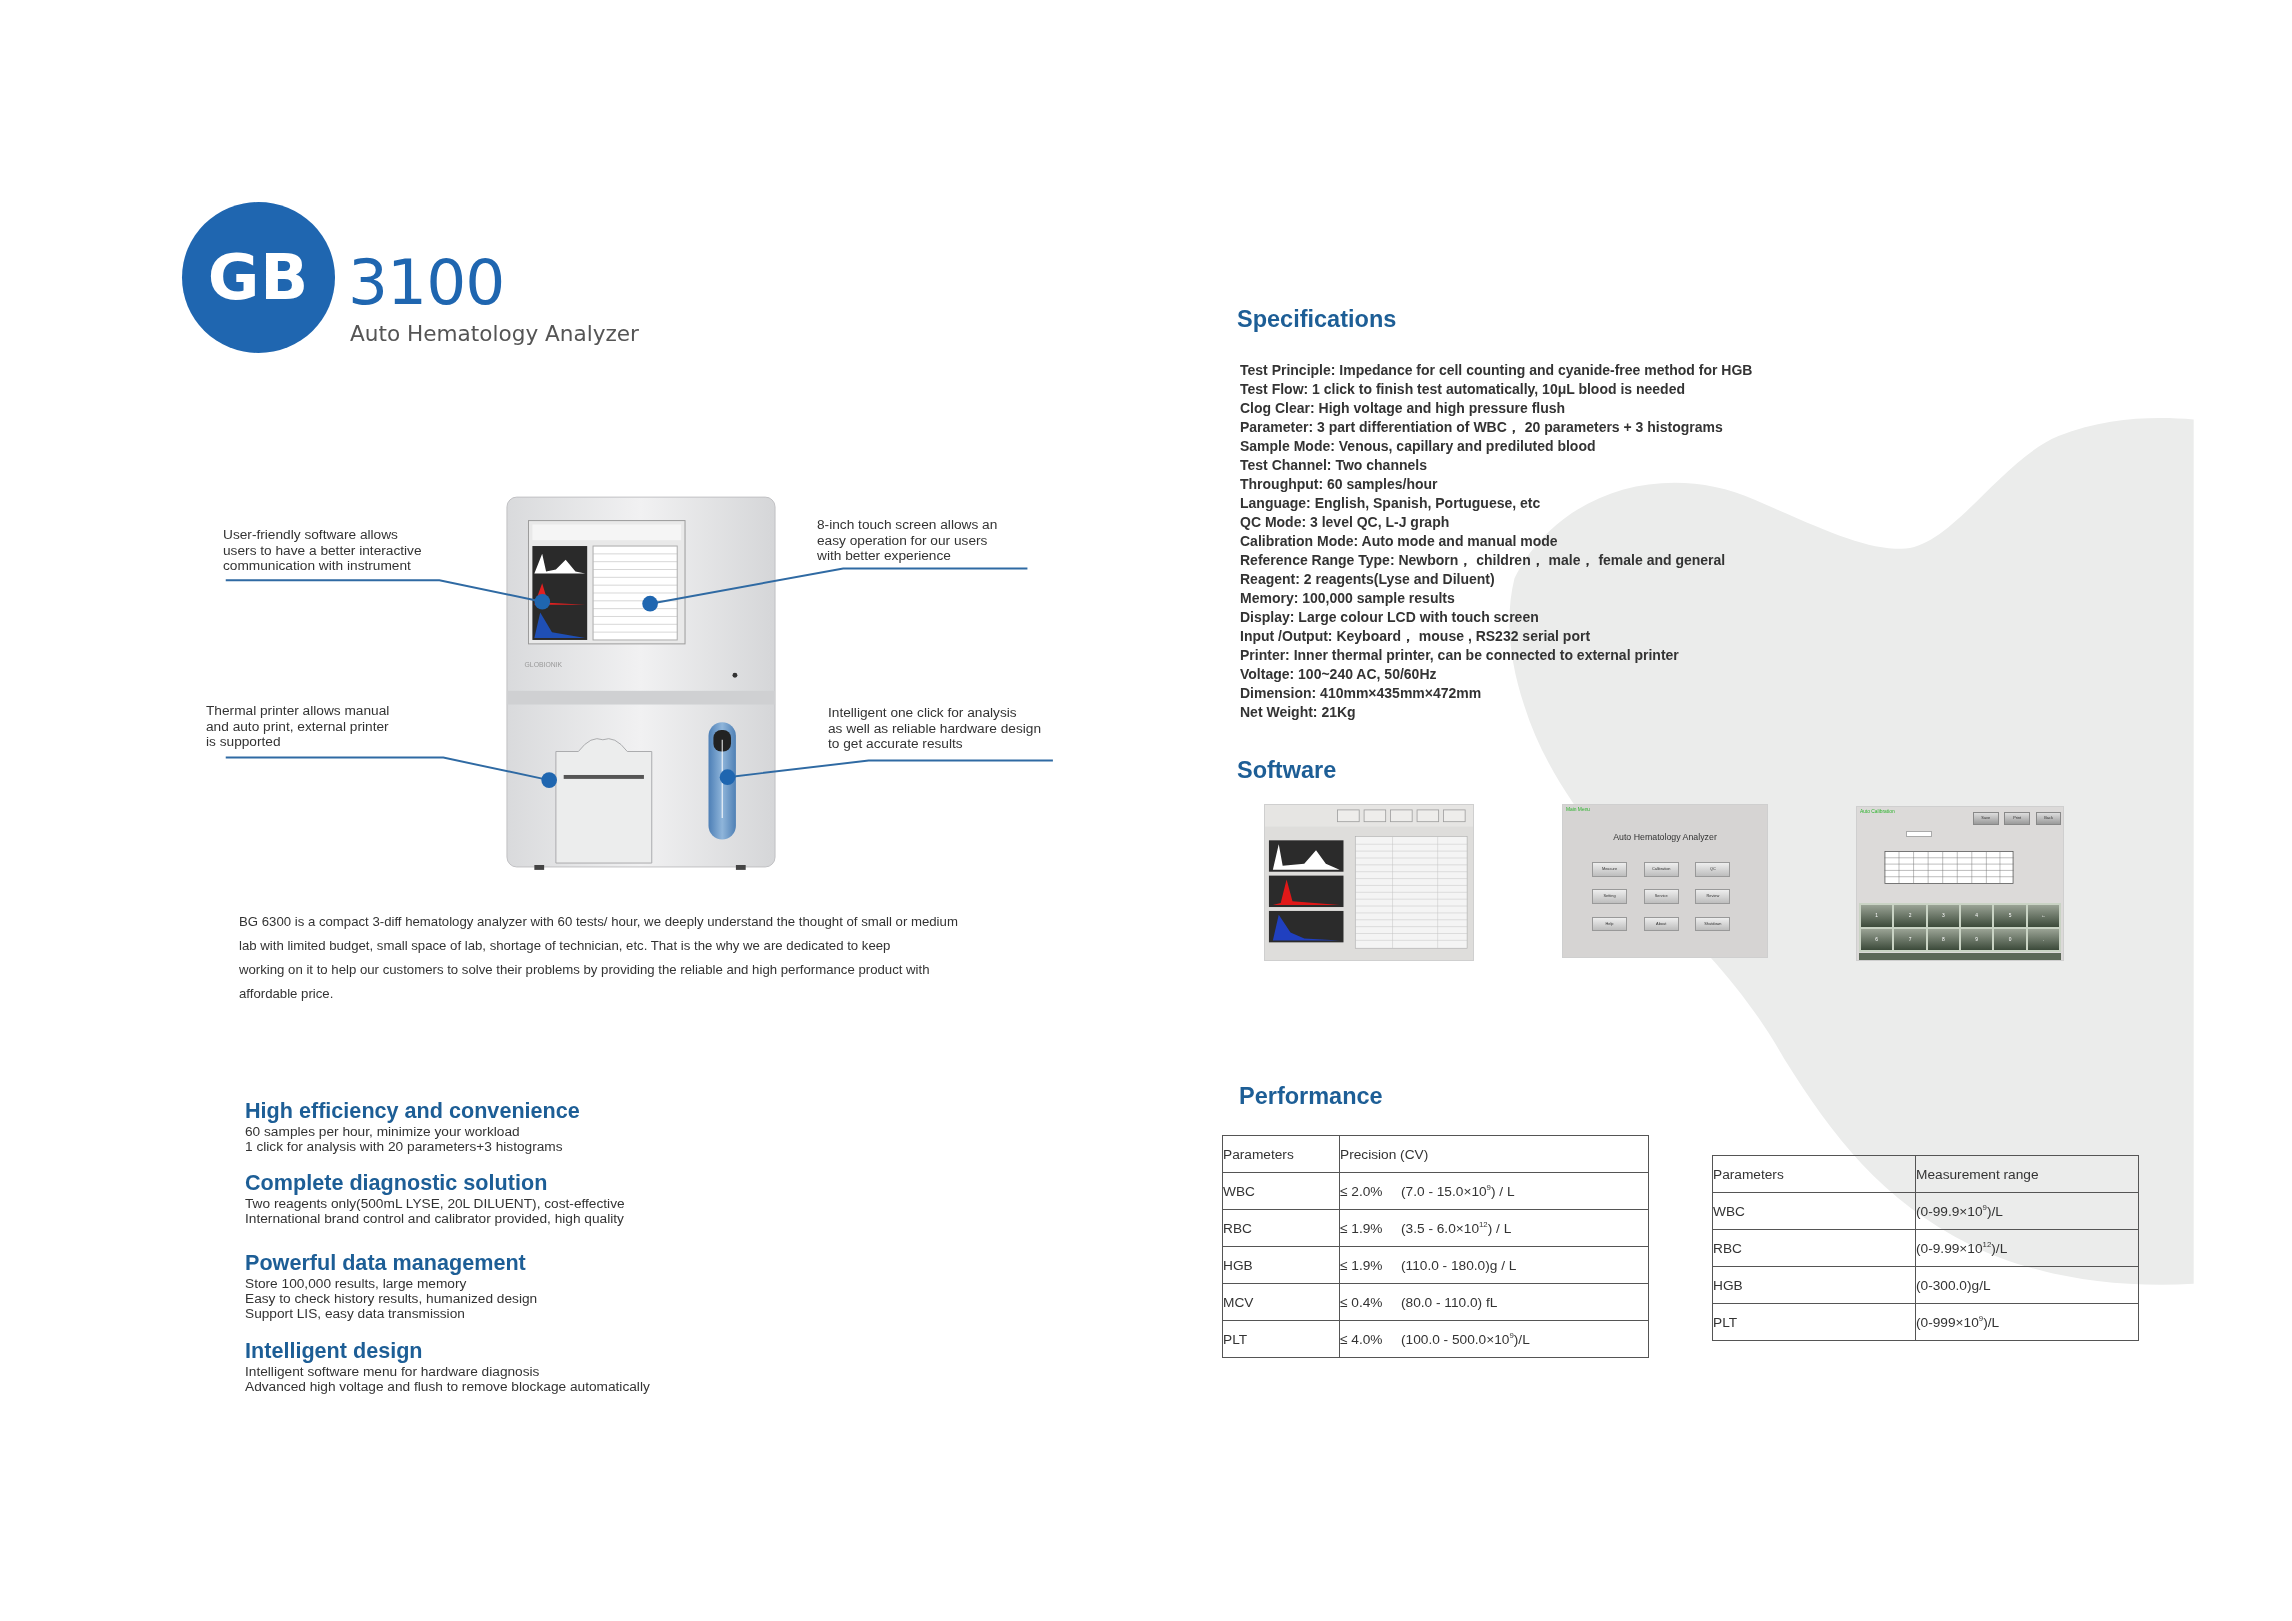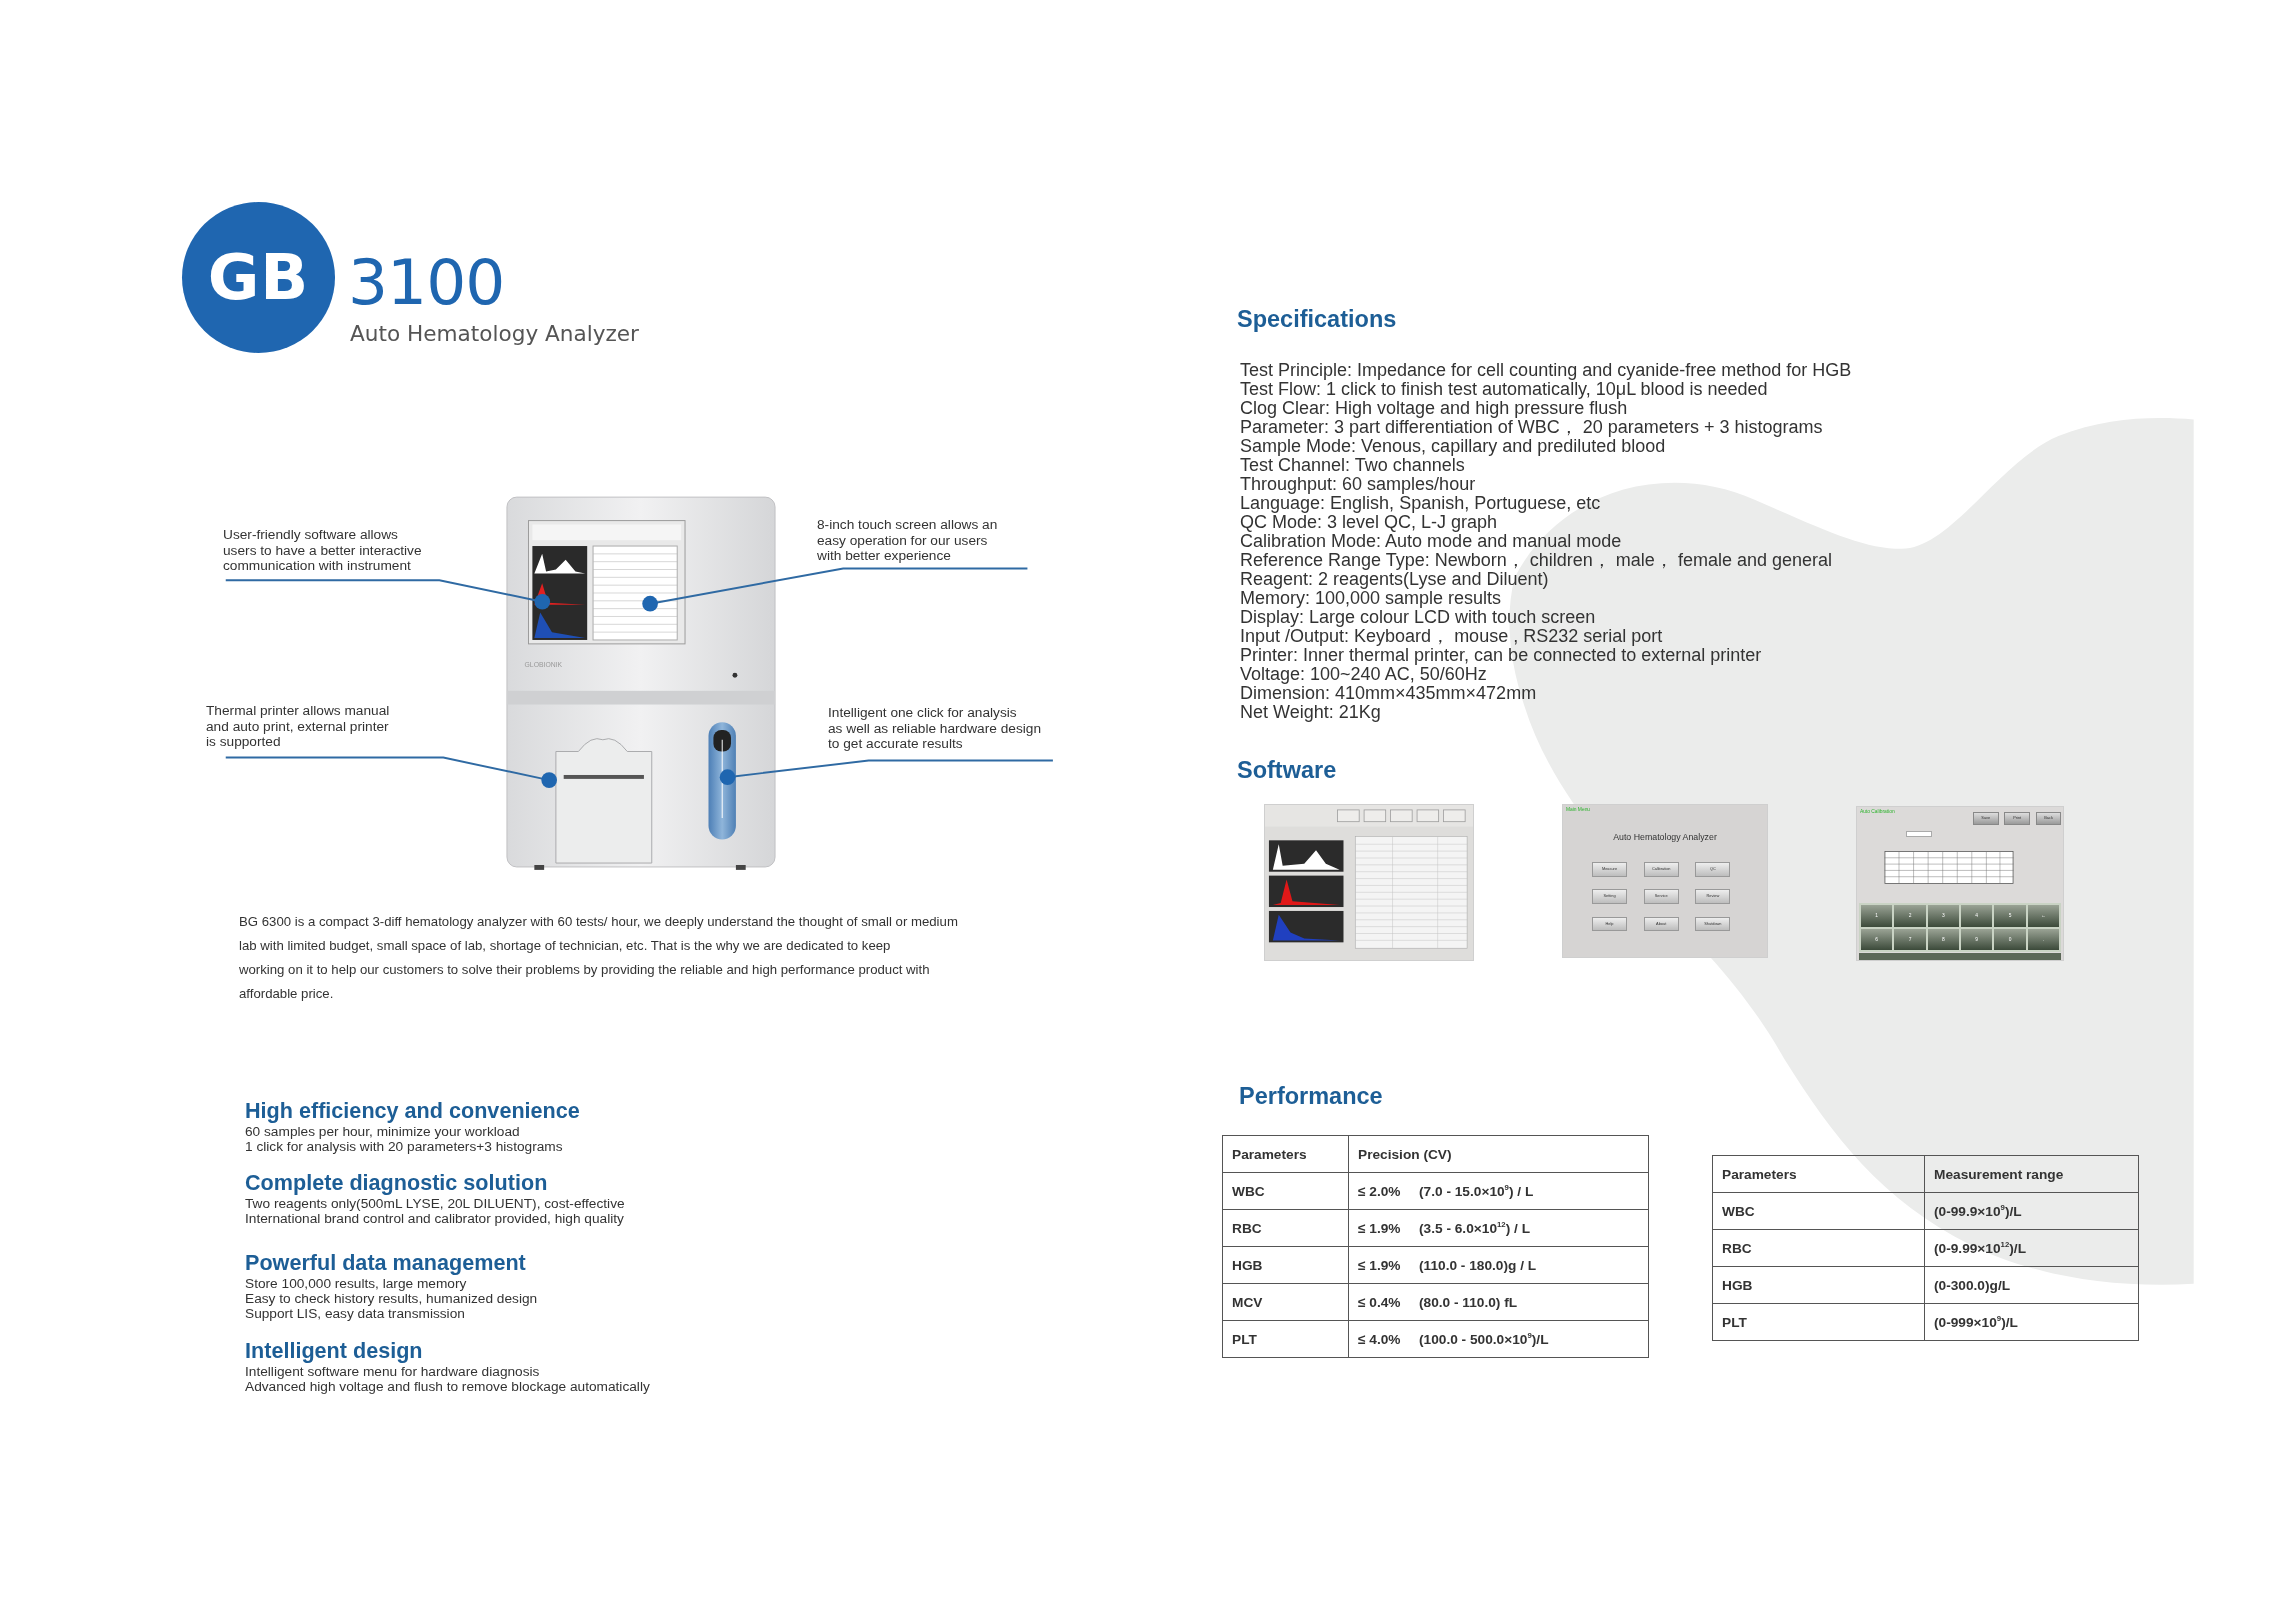--- a/index.html
+++ b/index.html
@@ -9,38 +9,38 @@
   .blob { position:absolute; left:0; top:0; }
   
   .logo-circle { left:182px; top:202px; width:153px; height:151px; border-radius:50%; background:#1f66b0;
                  color:#fff; font-family:"DejaVu Sans", sans-serif; font-weight:bold; font-size:63px;
                  display:flex; align-items:center; justify-content:center; letter-spacing:1px; }
   .model { left:348px; top:251px; font-family:"DejaVu Sans", sans-serif; font-size:63px; color:#1f66b0; letter-spacing:-1px; line-height:1; }
   .subtitle { left:350px; top:321px; font-family:"DejaVu Sans", sans-serif; font-size:21.6px; color:#555; }
   
   .h-blue { font-family:"Liberation Sans", sans-serif; font-weight:bold; color:#1d5e96; }
   .sec-title { font-size:23.5px;text-align:right; }
-  .spec-list { left:1240px; top:361px; font-size:18px; line-height:19px; color:#333; margin:0; padding:0; list-style:none; }
+  .spec-list { left:1240px; top:361px; font-size:14px; line-height:19px; color:#333; margin:0; padding:0; list-style:none;font-weight:bold; }
   .spec-list li { white-space:nowrap; }
   
   .device { left:505px; top:495px; width:272px; height:377px; }
   .callout { font-size:13.7px; line-height:15.7px; color:#333; white-space:pre-line; }
   .lines { left:0; top:0; }
   
   .desc { left:239px; top:910px; width:863px; font-size:13.2px; line-height:24px; color:#333; }
   .desc span { display:block; white-space:nowrap; }
   
   .feat { left:245px; }
   .feat h3 { margin:0; font-size:21.6px; line-height:25.5px; }
   .feat p { margin:0; font-size:13.7px; line-height:15.3px; color:#333; }
   
   .sw { background:#dcdbd9; border:1px solid #cfcfcf; overflow:hidden; }
   
   table.perf { border-collapse:collapse; font-size:13.7px; color:#333; background:transparent; }
-  table.perf td { border:1.5px solid #555; height:36px; padding:0 0 0 9px; white-space:nowrap;font-weight:bold; }
+  table.perf td { border:1.5px solid #555; height:36px; padding:0 0 0 0; white-space:nowrap; }
   .sup { font-size:7.8px; vertical-align:super; line-height:0; }
   .cv { display:inline-block; width:61px; }
 </style>
 </head>
 <body>
 
 <svg class="blob" width="2293" height="1621" viewBox="0 0 2339 1654">
   <path fill="#ebeceb" d="M1545,590 C1590,500 1700,470 1790,510 C1860,540 1900,560 1940,560 C1990,560 2040,470 2100,445 C2150,425 2200,425 2238,428 L2238,1310 C2150,1315 2070,1300 2010,1270 C1920,1225 1870,1160 1820,1080 C1780,1010 1740,970 1690,920 C1640,870 1580,800 1555,720 C1540,675 1535,630 1545,590 Z"></path>
 </svg>
 

